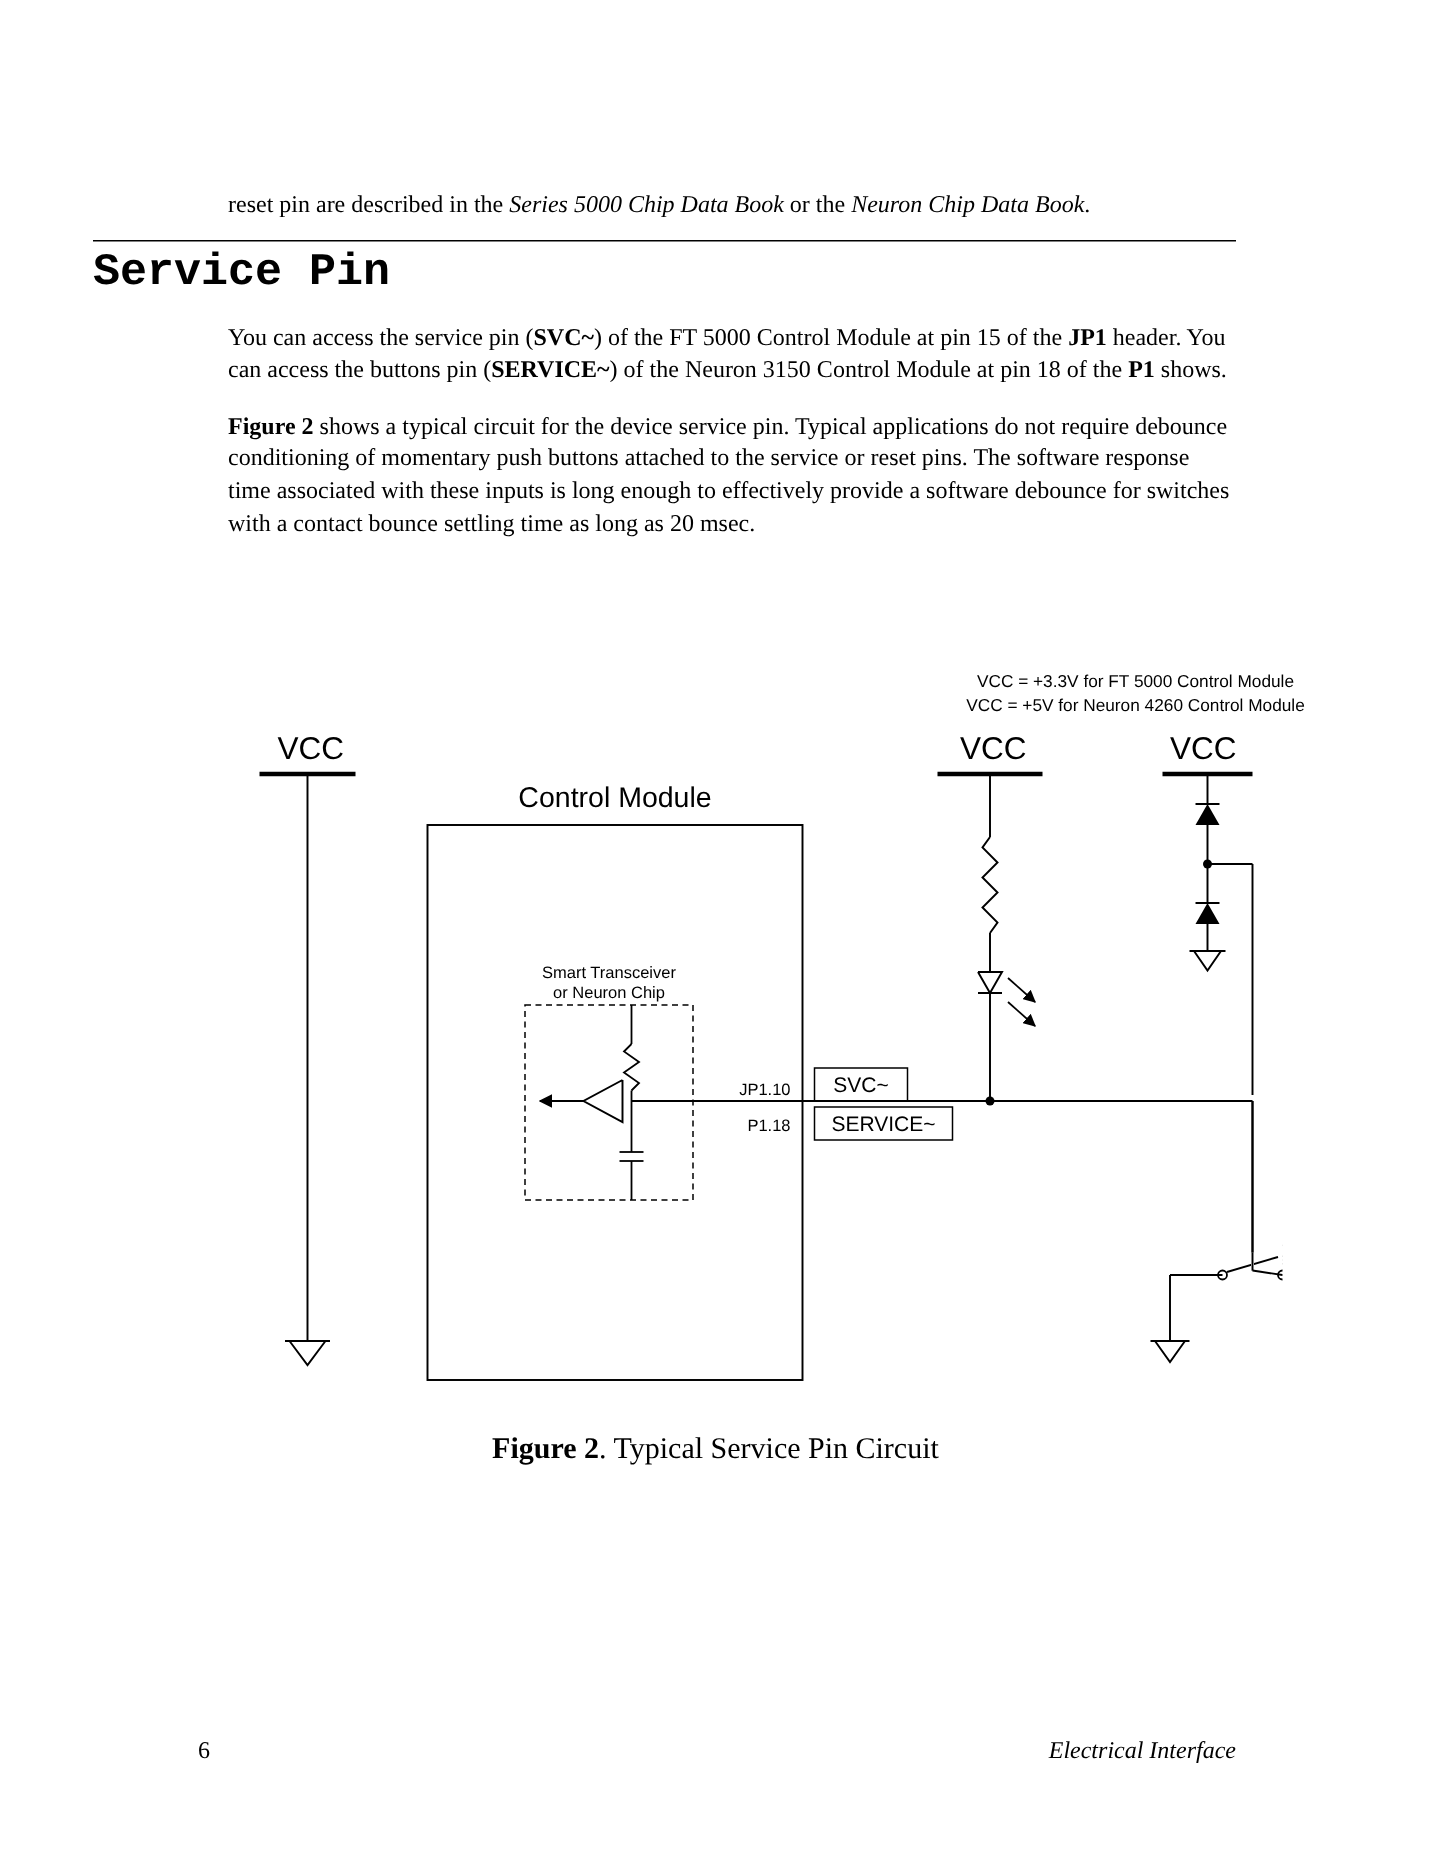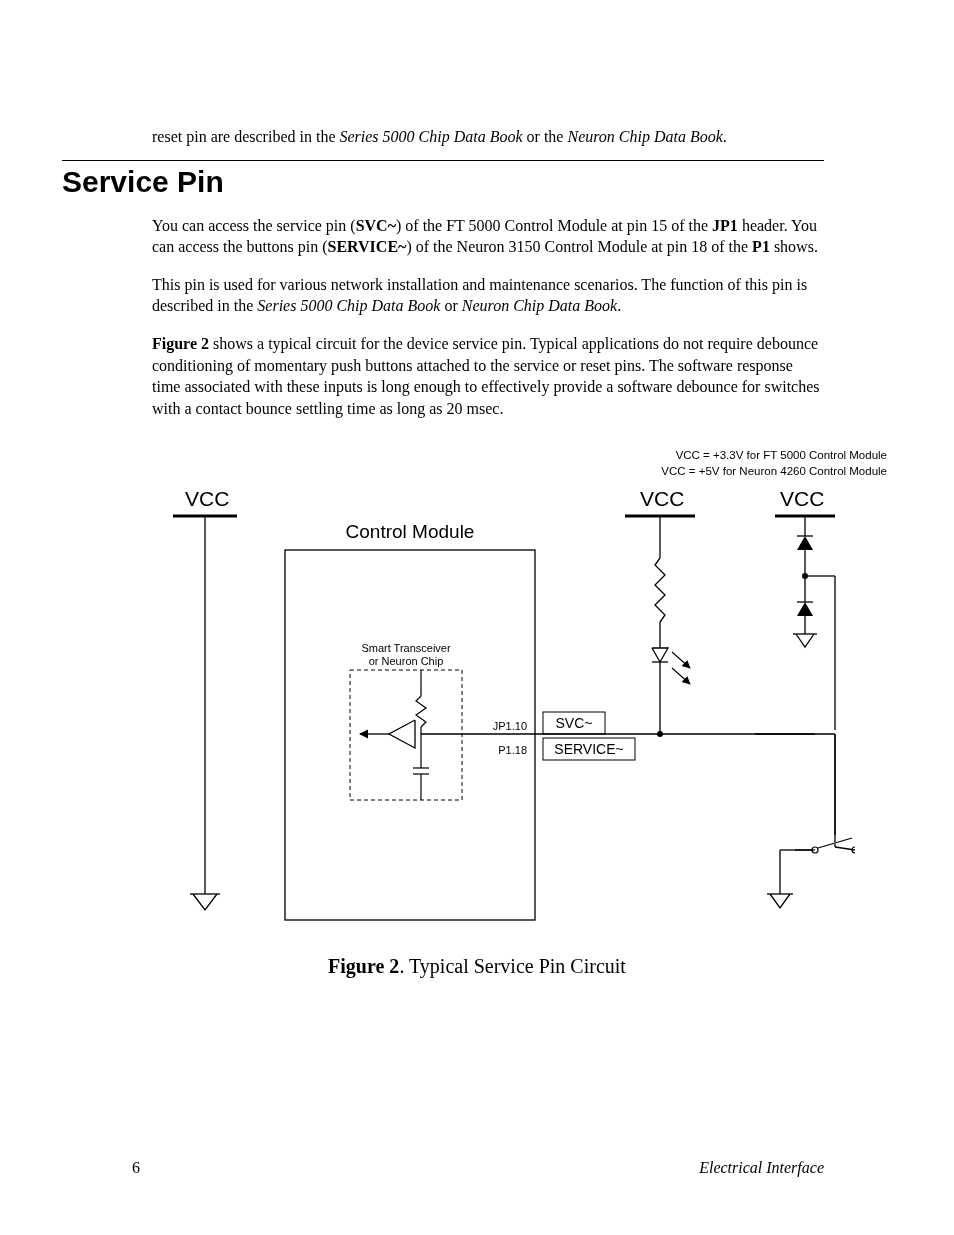--- a/index.html
+++ b/index.html
@@ -26,29 +26,29 @@
     margin-bottom: 12px;
   }
   .italic { font-style: italic; }
   .bold { font-weight: bold; }
   hr.rule {
     border: none;
     border-top: 1.5px solid #000;
     margin: 6px 0 4px 0;
   }
   h2.section-title {
-    font-family: Liberation Sans, sans-serif;
+    font-family: Liberation Mono, monospace;
     font-weight: bold;
     font-size: 30px;
     margin: 4px 0 10px 0;
   }
   .note-right {
     font-family: Arial, Helvetica, sans-serif;
     font-size: 11.5px;
-    text-align: right;
+    text-align: center;
     position: absolute;
     top: 448px;
     left: 627px;
     width: 260px;
     line-height: 1.35;
   }
   .figure-wrap {
     position: absolute;
     top: 480px;
     left: 155px;
@@ -82,23 +82,20 @@
   </p>
 
   <hr class="rule">
 
   <h2 class="section-title">Service Pin</h2>
 
   <p class="para indent">
     <span>You can access the service pin (</span><span class="bold">SVC~</span><span>) of the FT 5000 Control Module at pin 15 of the </span><span class="bold">JP1</span><span> header.  You can access the buttons pin (</span><span class="bold">SERVICE~</span><span>) of the Neuron 3150 Control Module at pin 18 of the </span><span class="bold">P1</span><span> shows.</span>
   </p>
 
-  <p class="para indent">
-    <span>This pin is used for various network installation and maintenance scenarios.  The function of this pin is described in the </span><span class="italic">Series 5000 Chip Data Book</span><span> or </span><span class="italic">Neuron Chip Data Book</span><span>.</span>
-  </p>
 
   <p class="para indent">
     <span class="bold">Figure 2</span><span> shows a typical circuit for the device service pin.  Typical applications do not require debounce conditioning of momentary push buttons attached to the service or reset pins.  The software response time associated with these inputs is long enough to effectively provide a software debounce for switches with a contact bounce settling time as long as 20 msec.</span>
   </p>
 
   <div class="note-right">
     <div>VCC = +3.3V for FT 5000 Control Module</div>
     <div>VCC = +5V for Neuron 4260 Control Module</div>
   </div>
 

